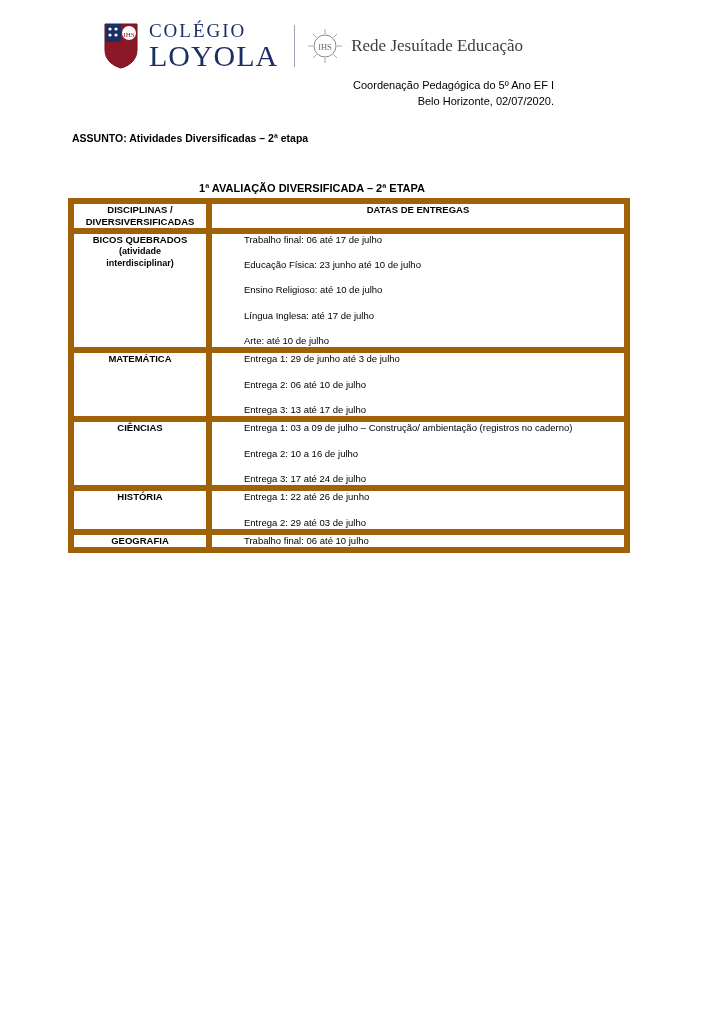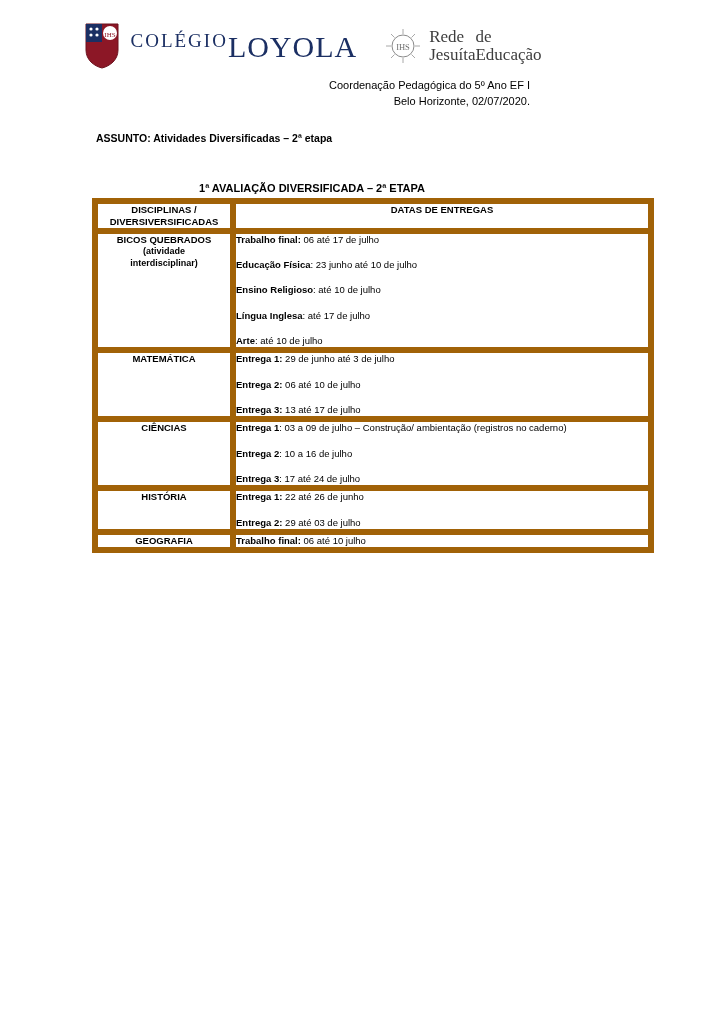--- a/index.html
+++ b/index.html
@@ -13,40 +13,41 @@
     font-family: "Liberation Sans", sans-serif;
     color: #000000;
     position: relative;
     overflow: hidden;
   }
   .page {
     width: 624px;
     height: 1024px;
     position: relative;
     box-sizing: border-box;
-    padding: 0 92px;
+    padding: 0 68px;
   }
 
   
   .logo-row {
     display: flex;
     align-items: center;
     justify-content: center;
     padding-top: 18px;
     height: 56px;
   }
   .crest {
     width: 40px;
     height: 48px;
     position: relative;
     margin-right: 8px;
   }
   .crest svg { display: block; }
   .colegio-block {
     display: flex;
+    flex-direction: column;
     line-height: 1;
     margin-right: 14px;
   }
   .colegio-top {
     font-family: "Liberation Serif", serif;
     font-size: 19px;
     letter-spacing: 2px;
     color: #1b2f63;
   }
   .colegio-bottom {
@@ -152,21 +153,22 @@
     padding: 8px 6px 8px 6px;
     line-height: 1.3;
   }
   .dates-cell p {
     margin: 0 0 13px 0;
   }
   .dates-cell p:last-child {
     margin-bottom: 0;
   }
   .dates-cell .lbl {
-    font-weight: bold;
+    font-weight: normal;
+    margin-left: 32px;
   }
 </style>
 </head>
 <body>
 
 <div class="page">
 
   <div class="logo-row">
     <div class="crest">
       <svg width="40" height="48" viewBox="0 0 40 48">

